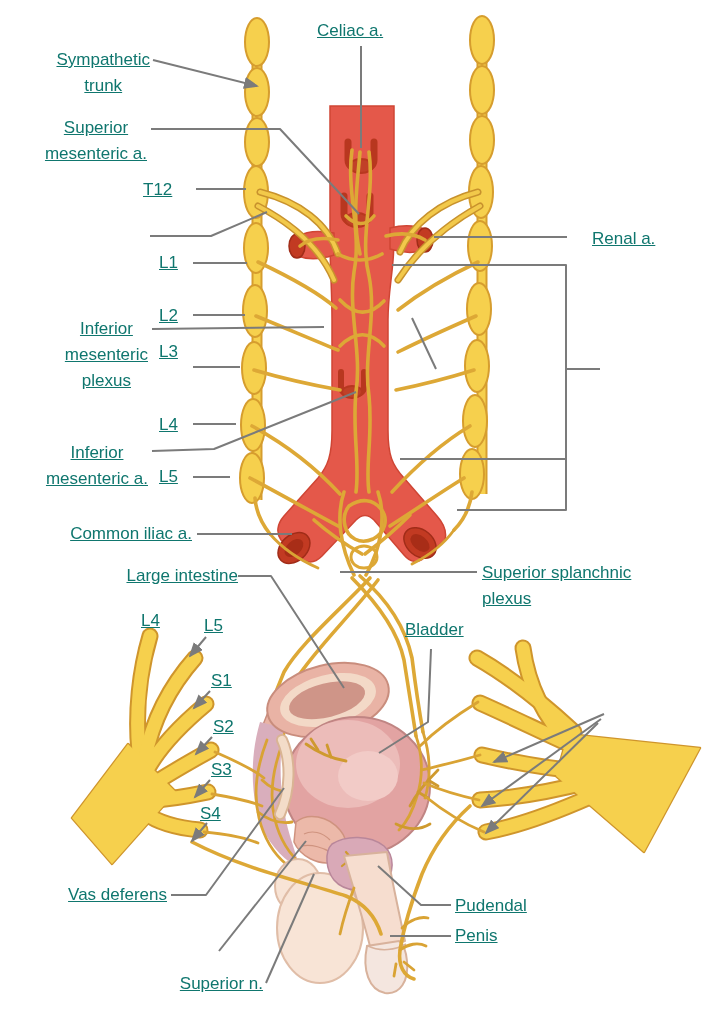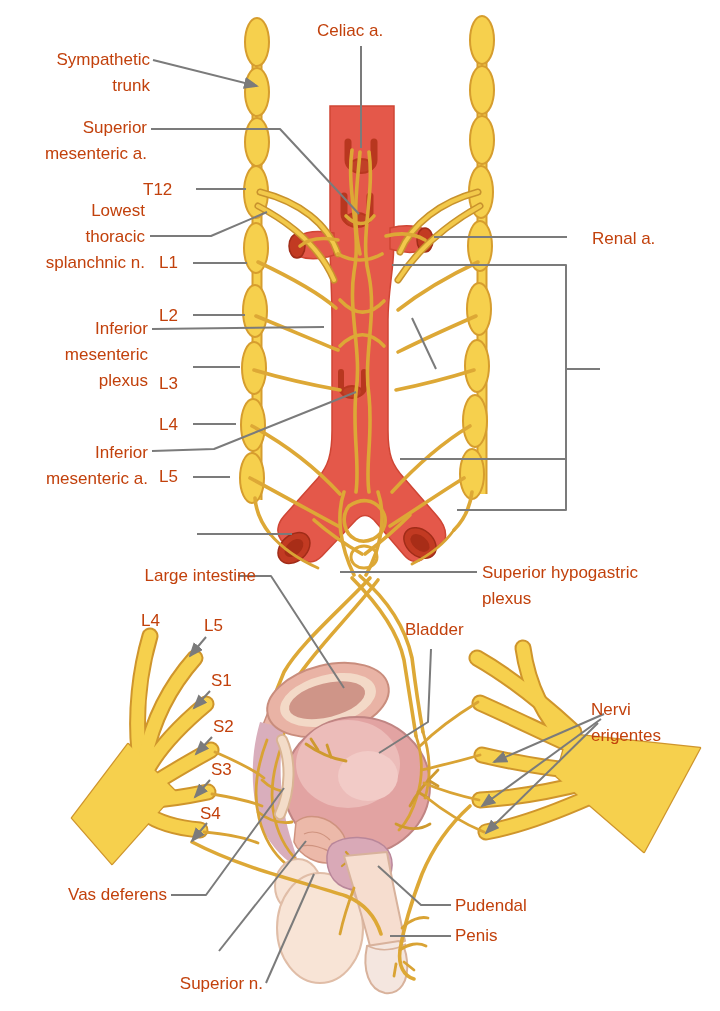--- a/index.html
+++ b/index.html
@@ -1,21 +1,21 @@
 <!DOCTYPE html>
 <html><head>
 <meta charset="utf-8">
 <style>
   html,body{margin:0;padding:0;background:#fff;}
   .stage{position:relative;width:720px;height:1011px;background:#fff;overflow:hidden;
          font-family:"Liberation Sans",sans-serif;}
   .stage svg{position:absolute;left:0;top:0;}
-  .lbl{position:absolute;font:17px/26px "Liberation Sans",sans-serif;color:#c2410c;
-       white-space:pre-line;}
-  .r{text-align:right;}
+  .lbl{position:absolute;font:17px/26px "Liberation Sans",sans-serif;color:#0f766e;
+       white-space:pre-line;text-decoration:underline;}
+  .r{text-align:center;}
   .c{text-align:center;}
   
   .g1{fill:none;stroke:#c8922d;stroke-width:7;stroke-linecap:round;}
   .g2{fill:none;stroke:#f2c94a;stroke-width:4;stroke-linecap:round;}
   .tn{fill:none;stroke:#dda836;stroke-width:3.6;stroke-linecap:round;}
   .tn2{fill:none;stroke:#d9a334;stroke-width:2.8;stroke-linecap:round;}
   .ld{fill:none;stroke:#7b7b7b;stroke-width:2;stroke-linejoin:round;}
   .finU{fill:none;stroke:#cf952c;stroke-width:17;stroke-linecap:round;}
   .finO{fill:none;stroke:#f6d04d;stroke-width:13;stroke-linecap:round;}
   .palm{fill:#f6d04d;stroke:#cf952c;stroke-width:2.5;stroke-linejoin:round;}
@@ -310,43 +310,39 @@
     <path class="ld" d="M600,369 L566,369"></path>
   </g>
 </svg>
 
   <div class="lbl r" style="right:570px;top:47px">Sympathetic
 trunk</div>
   <div class="lbl c" style="left:317px;top:18px">Celiac a.</div>
   <div class="lbl r" style="right:573px;top:115px">Superior
 mesenteric a.</div>
   <div class="lbl" style="left:143px;top:177px">T12</div>
-  <div class="lbl r" style="right:575px;top:198px">Lowest
-thoracic
-splanchnic n.</div>
   <div class="lbl" style="left:159px;top:250px">L1</div>
   <div class="lbl" style="left:592px;top:226px">Renal a.</div>
   <div class="lbl" style="left:159px;top:303px">L2</div>
   <div class="lbl r" style="right:572px;top:316px">Inferior
 mesenteric
 plexus</div>
-  <div class="lbl" style="left:159px;top:371px">L3</div>
+  <div class="lbl" style="left:159px;top:339px">L3</div>
   <div class="lbl" style="left:159px;top:412px">L4</div>
   <div class="lbl r" style="right:572px;top:440px">Inferior
 mesenteric a.</div>
   <div class="lbl" style="left:159px;top:464px">L5</div>
-  <div class="lbl r" style="right:464px;top:563px">Large intestine</div>
-  <div class="lbl" style="left:482px;top:560px">Superior hypogastric
+  <div class="lbl r" style="right:528px;top:521px">Common iliac a.</div>
+  <div class="lbl r" style="right:482px;top:563px">Large intestine</div>
+  <div class="lbl" style="left:482px;top:560px">Superior splanchnic
 plexus</div>
   <div class="lbl" style="left:405px;top:617px">Bladder</div>
   <div class="lbl" style="left:141px;top:608px">L4</div>
   <div class="lbl" style="left:204px;top:613px">L5</div>
   <div class="lbl" style="left:211px;top:668px">S1</div>
   <div class="lbl" style="left:213px;top:714px">S2</div>
   <div class="lbl" style="left:211px;top:757px">S3</div>
   <div class="lbl" style="left:200px;top:801px">S4</div>
-  <div class="lbl" style="left:591px;top:697px">Nervi
-erigentes</div>
   <div class="lbl r" style="right:553px;top:882px">Vas deferens</div>
   <div class="lbl r" style="right:457px;top:971px">Superior n.</div>
   <div class="lbl" style="left:455px;top:893px">Pudendal</div>
   <div class="lbl" style="left:455px;top:923px">Penis</div>
 </div>
 
 </body></html>

